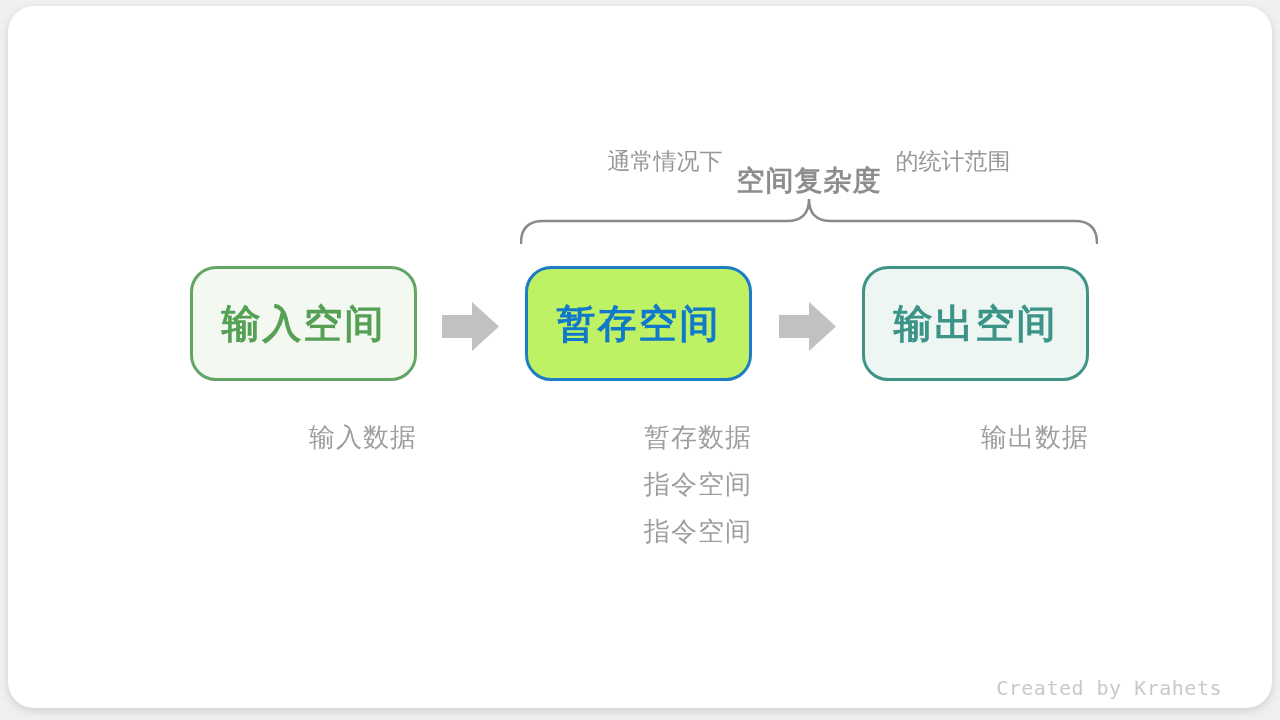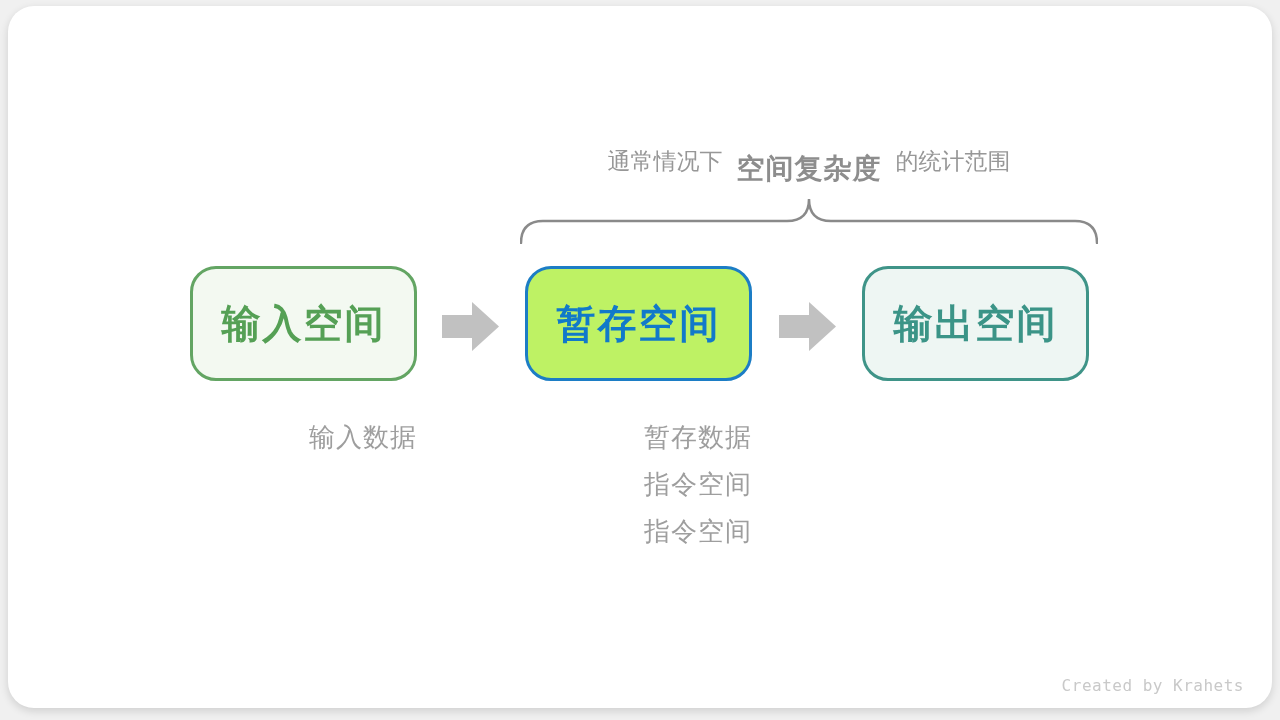--- a/index.html
+++ b/index.html
@@ -30,21 +30,21 @@
     white-space: nowrap;
   }
   .ann-reg {
     font-size: 23px;
     color: #979797;
   }
   .ann-bold {
     font-size: 28px;
     font-weight: 700;
     color: #8d8d8d;
-    margin: 4px 14px;
+    margin: 16px 14px;
     letter-spacing: 1px;
   }
   .brace {
     position: absolute;
     left: 520px; top: 196px;
     width: 578px; height: 48px;
   }
   .box {
     position: absolute;
     top: 266px;
@@ -79,23 +79,23 @@
     font-size: 26px;
     line-height: 30px;
     color: #9e9e9e;
     letter-spacing: 1px;
   }
   .sub-1 { left: 190px; }
   .sub-2 { left: 525px; }
   .sub-3 { left: 862px; }
   .watermark {
     position: absolute;
-    right: 36px; top: 676px;
+    right: 58px; top: 676px;
     font-family: "DejaVu Sans Mono", monospace;
-    font-size: 16px;
+    font-size: 20px;
     color: #c9c9c9;
     letter-spacing: 0.5px;
   }
 </style>
 </head>
 <body>
 
 <div class="stage">
 
   <div class="card"></div>
@@ -133,16 +133,19 @@
   <div class="sublabels sub-1">
     <span>输入数据</span>
   </div>
 
   <div class="sublabels sub-2">
     <span>暂存数据</span>
     <span>指令空间</span>
     <span>指令空间</span>
   </div>
 
+  <div class="sublabels sub-3">
+    <span>输出数据</span>
+  </div>
 
   <div class="watermark">Created by Krahets</div>
 
 </div>
 
 </body></html>

